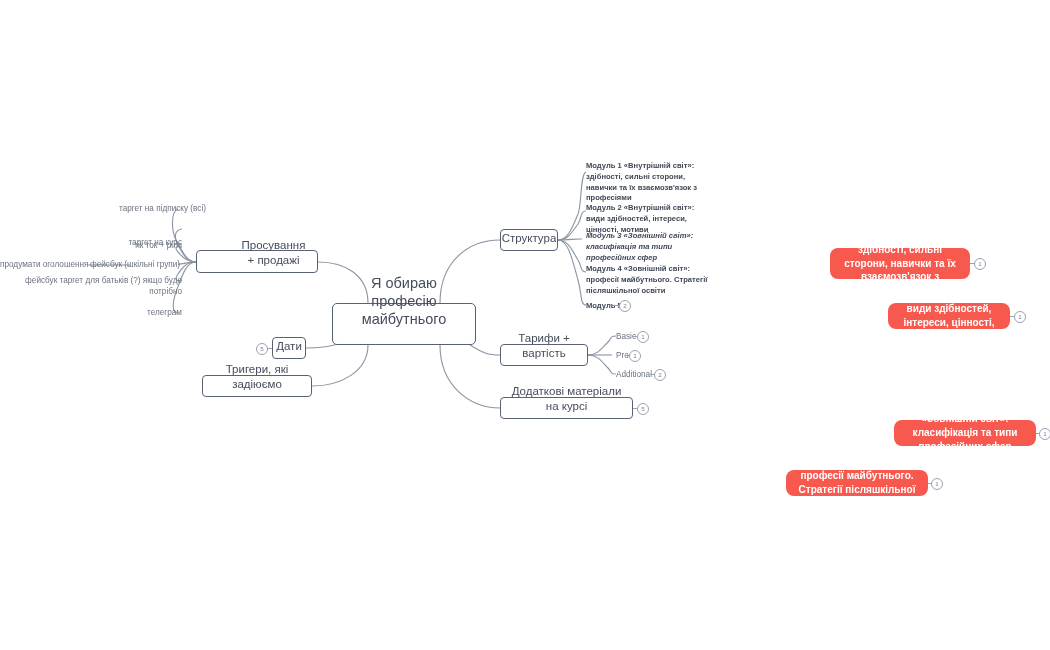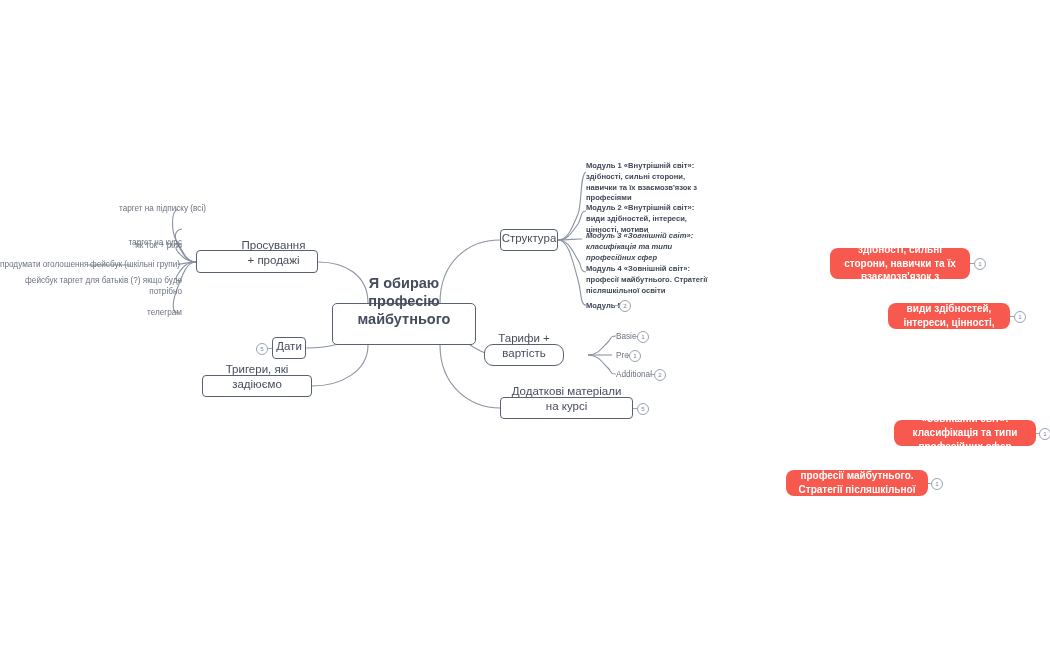--- a/index.html
+++ b/index.html
@@ -38,21 +38,21 @@
     color: #454c5b;
     display: flex;
     align-items: flex-end;
     justify-content: center;
     text-align: center;
     line-height: 1.25;
     z-index: 3;
   }
   .node-central {
     font-size: 14.5px;
-    font-weight: 700;
+    font-weight: 400;
     padding: 16px 14px;
     border-width: 1.6px;
     border-radius: 5px;
   }
   .node-main {
     font-size: 11.5px;
     padding: 5px 10px;
     font-weight: 400;
   }
   .leaf {
@@ -218,21 +218,21 @@
     <span>Модуль 4 «Зовнішній світ»: професії майбутнього. Стратегії післяшкільної освіти</span>
   </div>
   <div class="module" style="left:586px; top:301px; width:48px;">
     <span>Модуль 5</span>
   </div>
   <div class="badge-stub" style="left:615px; top:305px; width:5px;"></div>
   <div class="badge" style="left:619px; top:300px;">
     <span>2</span>
   </div>
 
-  <div class="node node-main" style="left:484px; top:344px; width:80px; height:22px;border-radius:9px;">
+  <div class="node node-main" style="left:500px; top:344px; width:88px; height:22px;">
     <span>Тарифи + вартість</span>
   </div>
 
   <div class="tariff" style="left:616px; top:332px;">
     <span>Basic</span>
   </div>
   <div class="badge-stub" style="left:633px; top:336px; width:5px;"></div>
   <div class="badge" style="left:637px; top:331px;">
     <span>1</span>
   </div>

